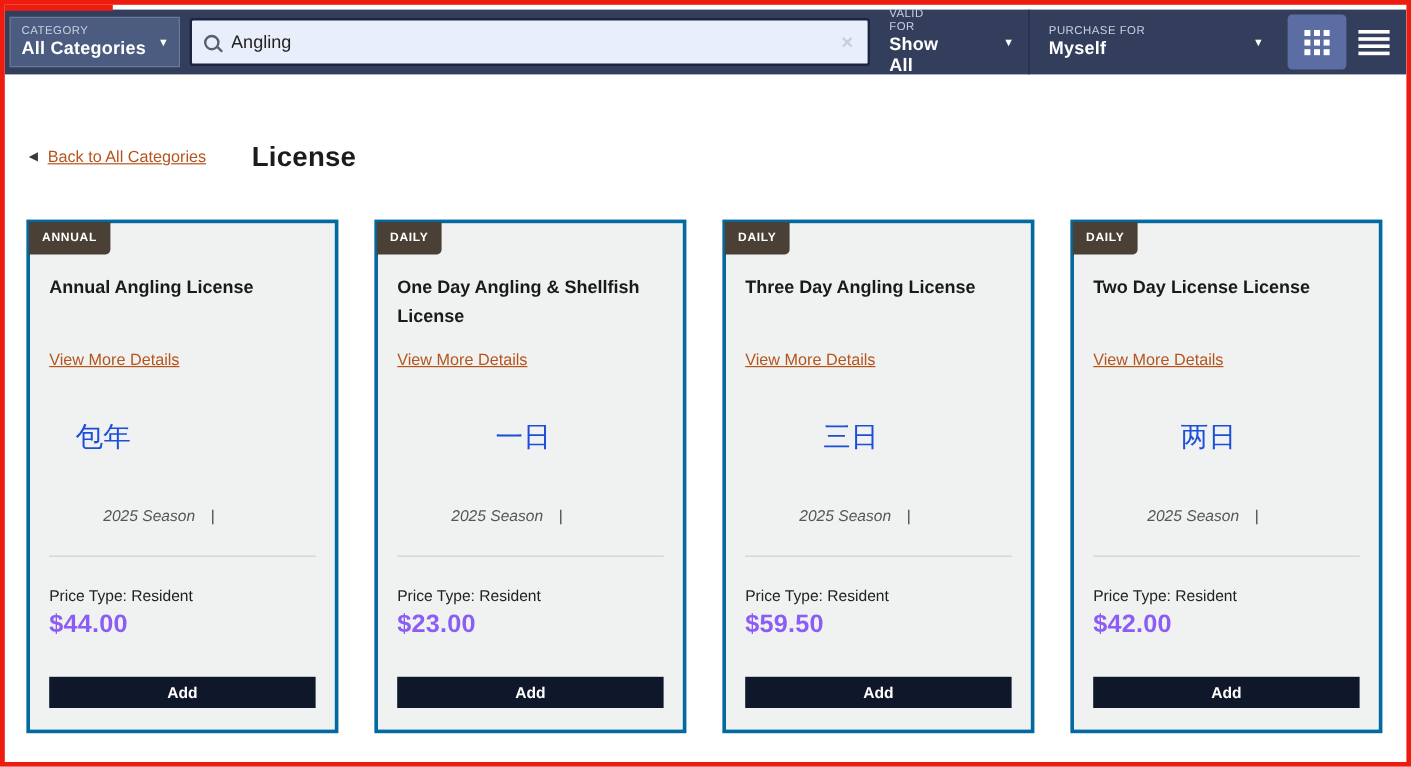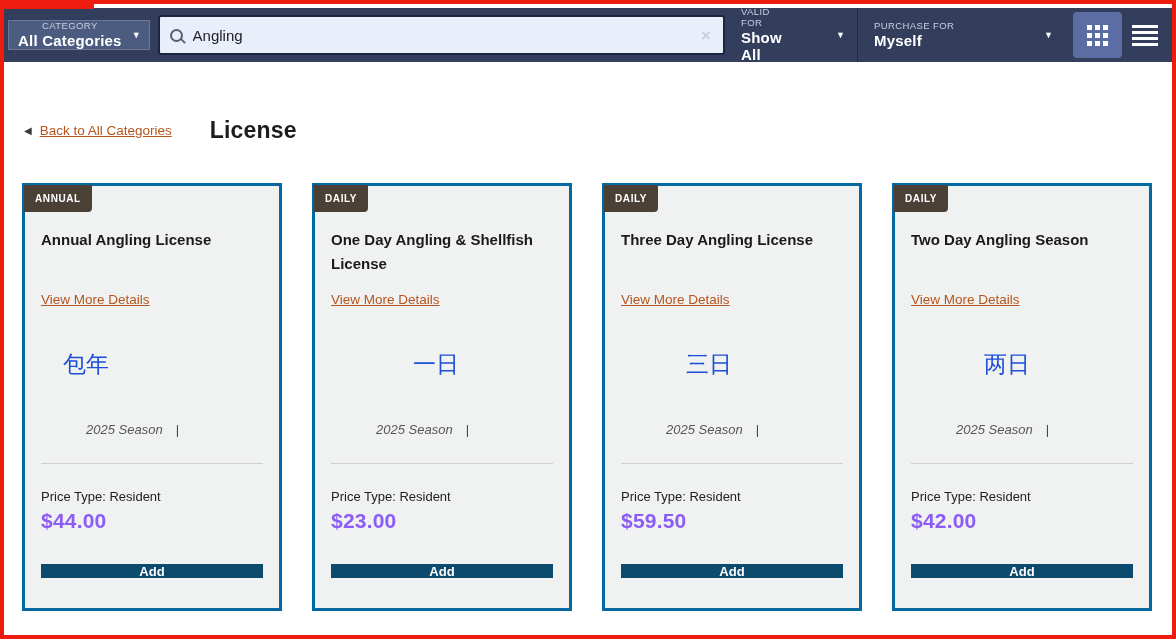--- a/index.html
+++ b/index.html
@@ -19,22 +19,22 @@
   
   .topbar {
     position:absolute; top:4px; left:0; right:0; height:54px;
     background:#333e5c;
     display:flex; align-items:center;
     padding:0 6px 0 4px;
   }
   .cat-control {
     display:flex; align-items:center;
     background:#4c5b80; border:1px solid #6b7795;
-    height:30px; padding:0 8px 0 9px; margin-right:8px;
-    cursor:pointer; flex:0 0 auto;text-align:center;
+    height:42px; padding:0 8px 0 9px; margin-right:8px;
+    cursor:pointer; flex:0 0 auto;
   }
   .stacked { display:flex; flex-direction:column; line-height:1.15; }
   .tiny-label { font-size:9.5px; color:#c9d0e2; letter-spacing:.4px; }
   .big-value  { font-size:15px; font-weight:bold; color:#ffffff; letter-spacing:.2px; }
   .chevron { color:#ffffff; font-size:9px; margin-left:10px; }
 
   .search-wrap {
     flex:1 1 auto; height:40px;
     background:#e9eefb; border:2px solid #1b2540; border-radius:3px;
     display:flex; align-items:center; padding:0 10px;
@@ -131,22 +131,22 @@
   }
   .price-type {
     position:absolute; top:303px; left:16px;
     font-size:13px; font-weight:normal; color:#222222;
   }
   .price {
     position:absolute; top:323px; left:16px;
     font-size:21px; font-weight:bold; color:#8b5cf6; letter-spacing:.2px;
   }
   .add-btn {
-    position:absolute; top:378px; left:16px; right:16px; height:14px;
-    background:#0c4a6e; color:#ffffff; border:none; cursor:pointer;
+    position:absolute; top:378px; left:16px; right:16px; height:26px;
+    background:#0f172a; color:#ffffff; border:none; cursor:pointer;
     font-family:"Liberation Sans","DejaVu Sans",sans-serif;
     font-size:13px; font-weight:bold;
     display:flex; align-items:center; justify-content:center;
   }
 </style>
 </head>
 <body>
 
 <div class="page">
   <div class="red-cap"></div>
@@ -251,21 +251,21 @@
         <span>2025 Season</span><span class="season-sep">|</span>
       </div>
       <div class="card-divider"></div>
       <div class="price-type">Price Type: Resident</div>
       <div class="price">$59.50</div>
       <button class="add-btn">Add</button>
     </div>
 
     <div class="card">
       <span class="badge">DAILY</span>
-      <div class="card-title">Two Day Angling Season</div>
+      <div class="card-title">Two Day License License</div>
       <a class="details-link">View More Details</a>
       <div class="annotation">两日</div>
       <div class="season-row">
         <span>2025 Season</span><span class="season-sep">|</span>
       </div>
       <div class="card-divider"></div>
       <div class="price-type">Price Type: Resident</div>
       <div class="price">$42.00</div>
       <button class="add-btn">Add</button>
     </div>

